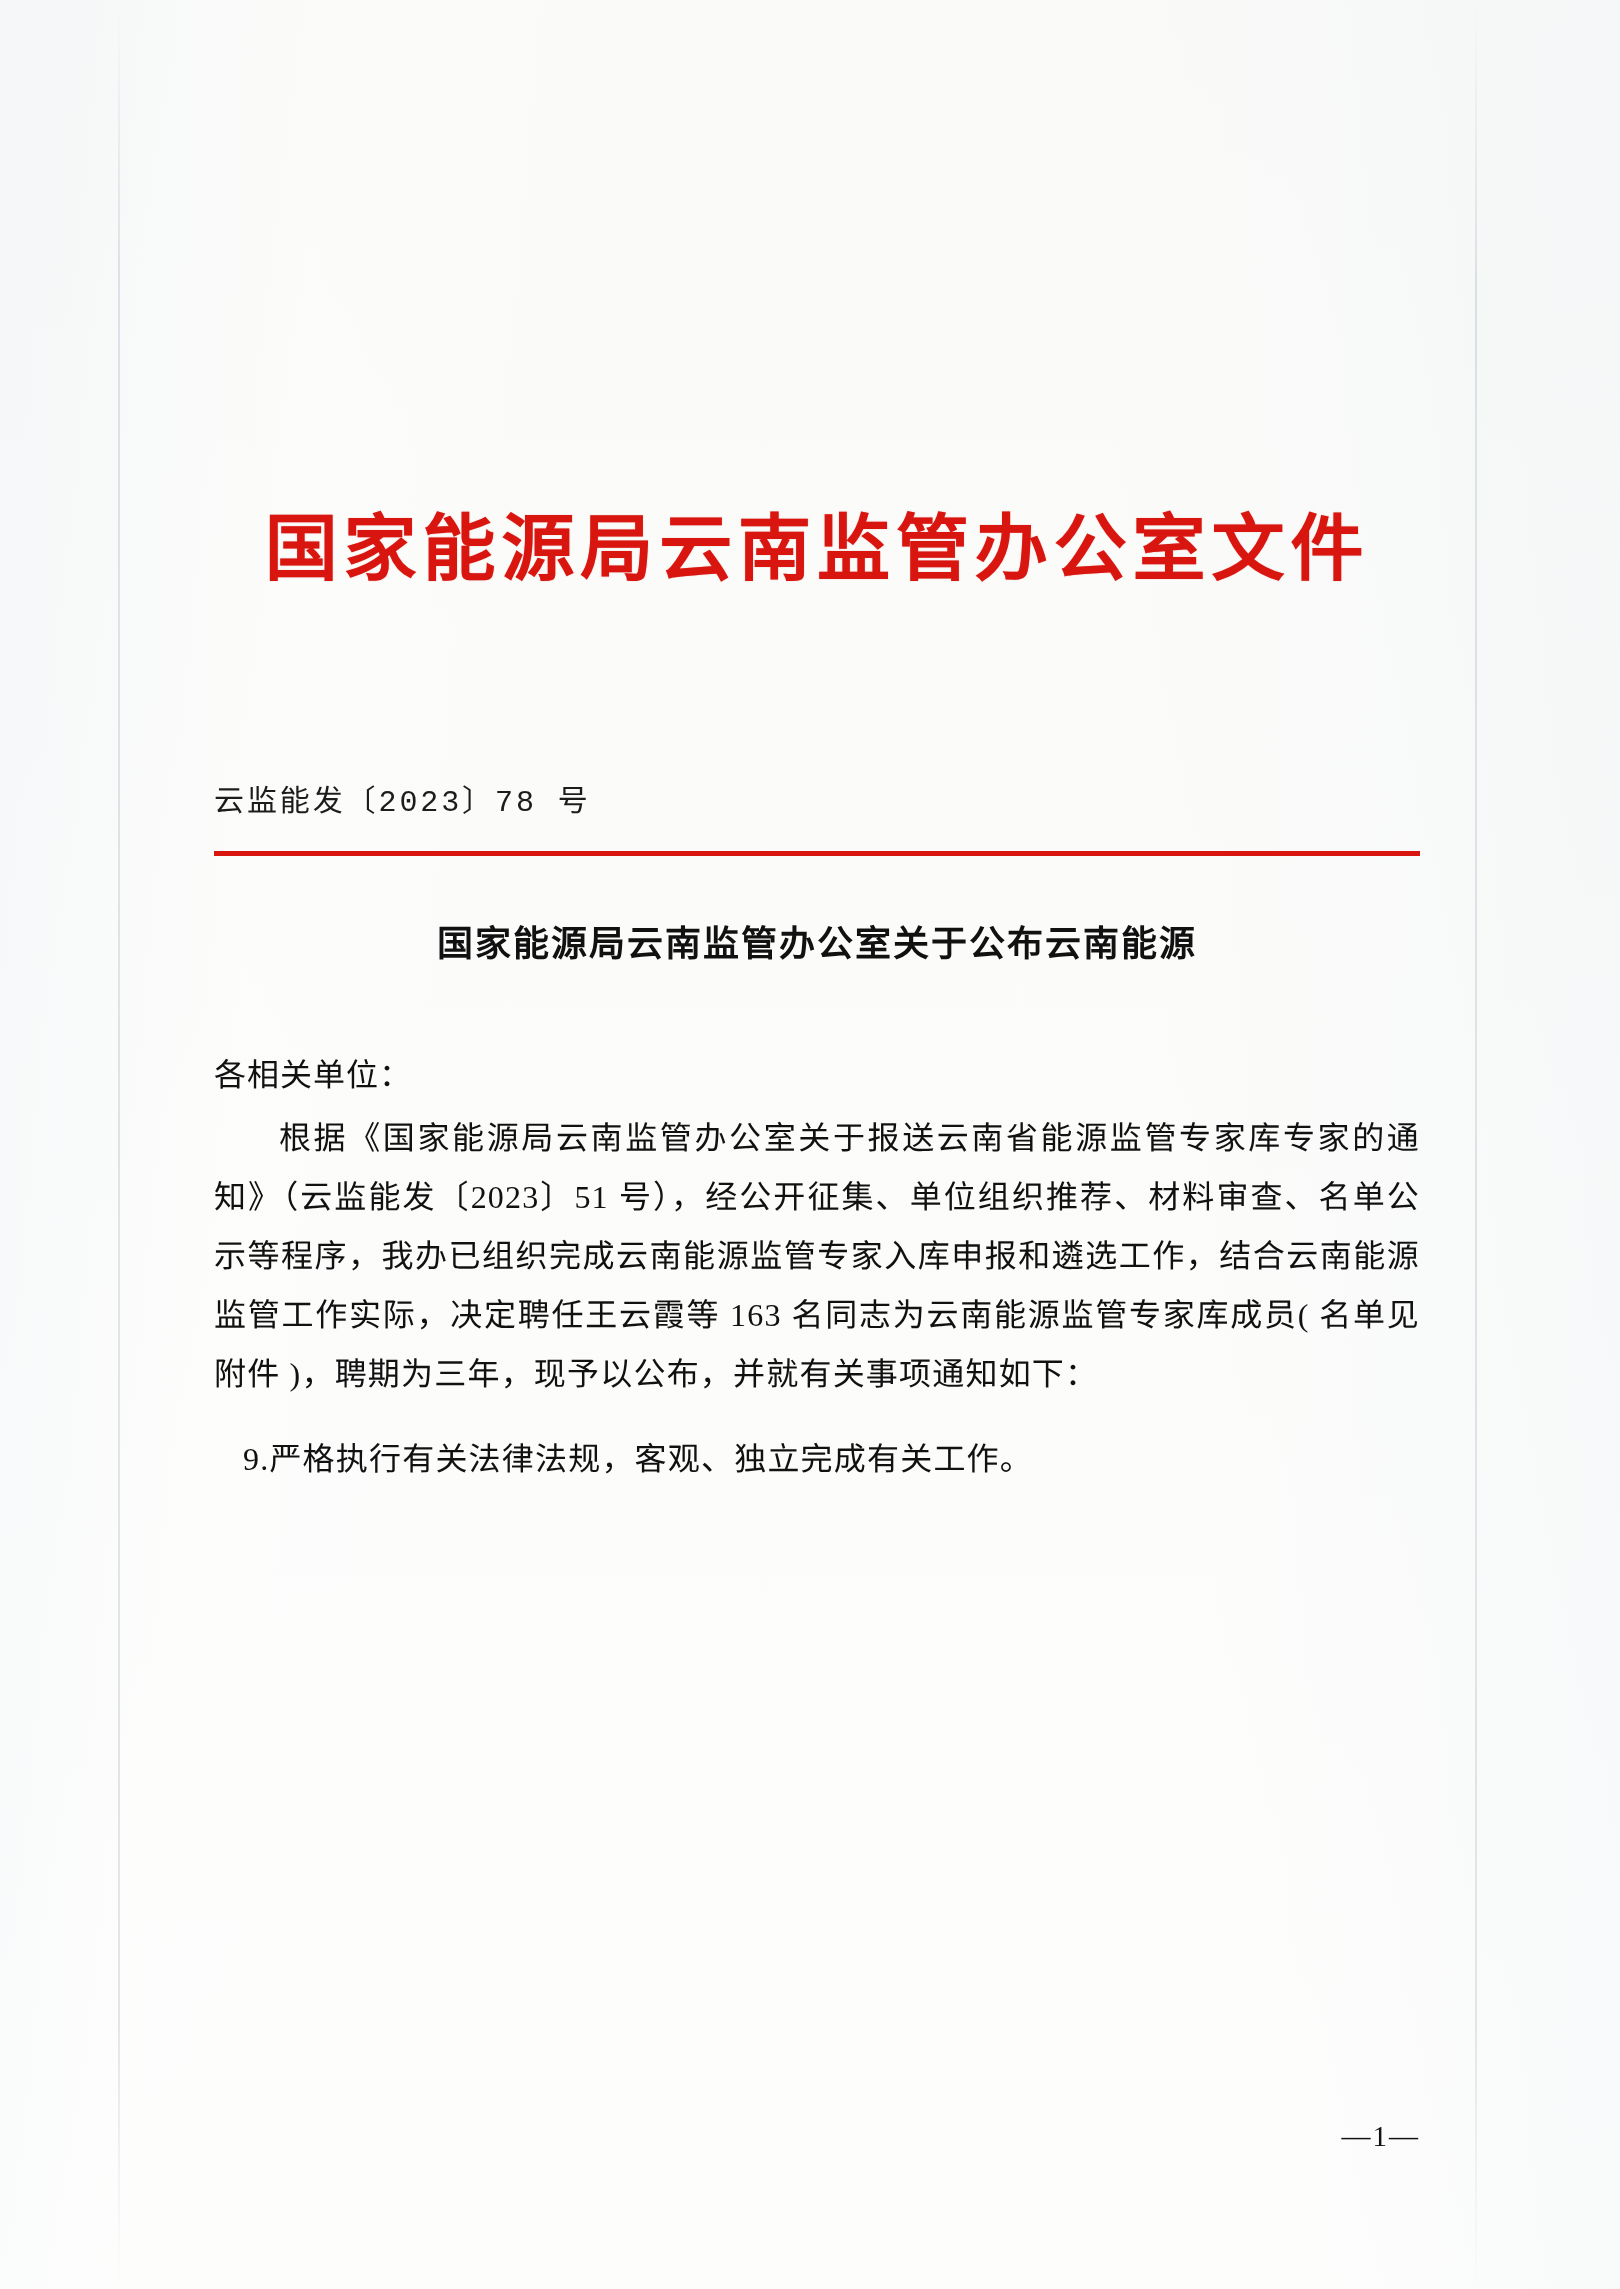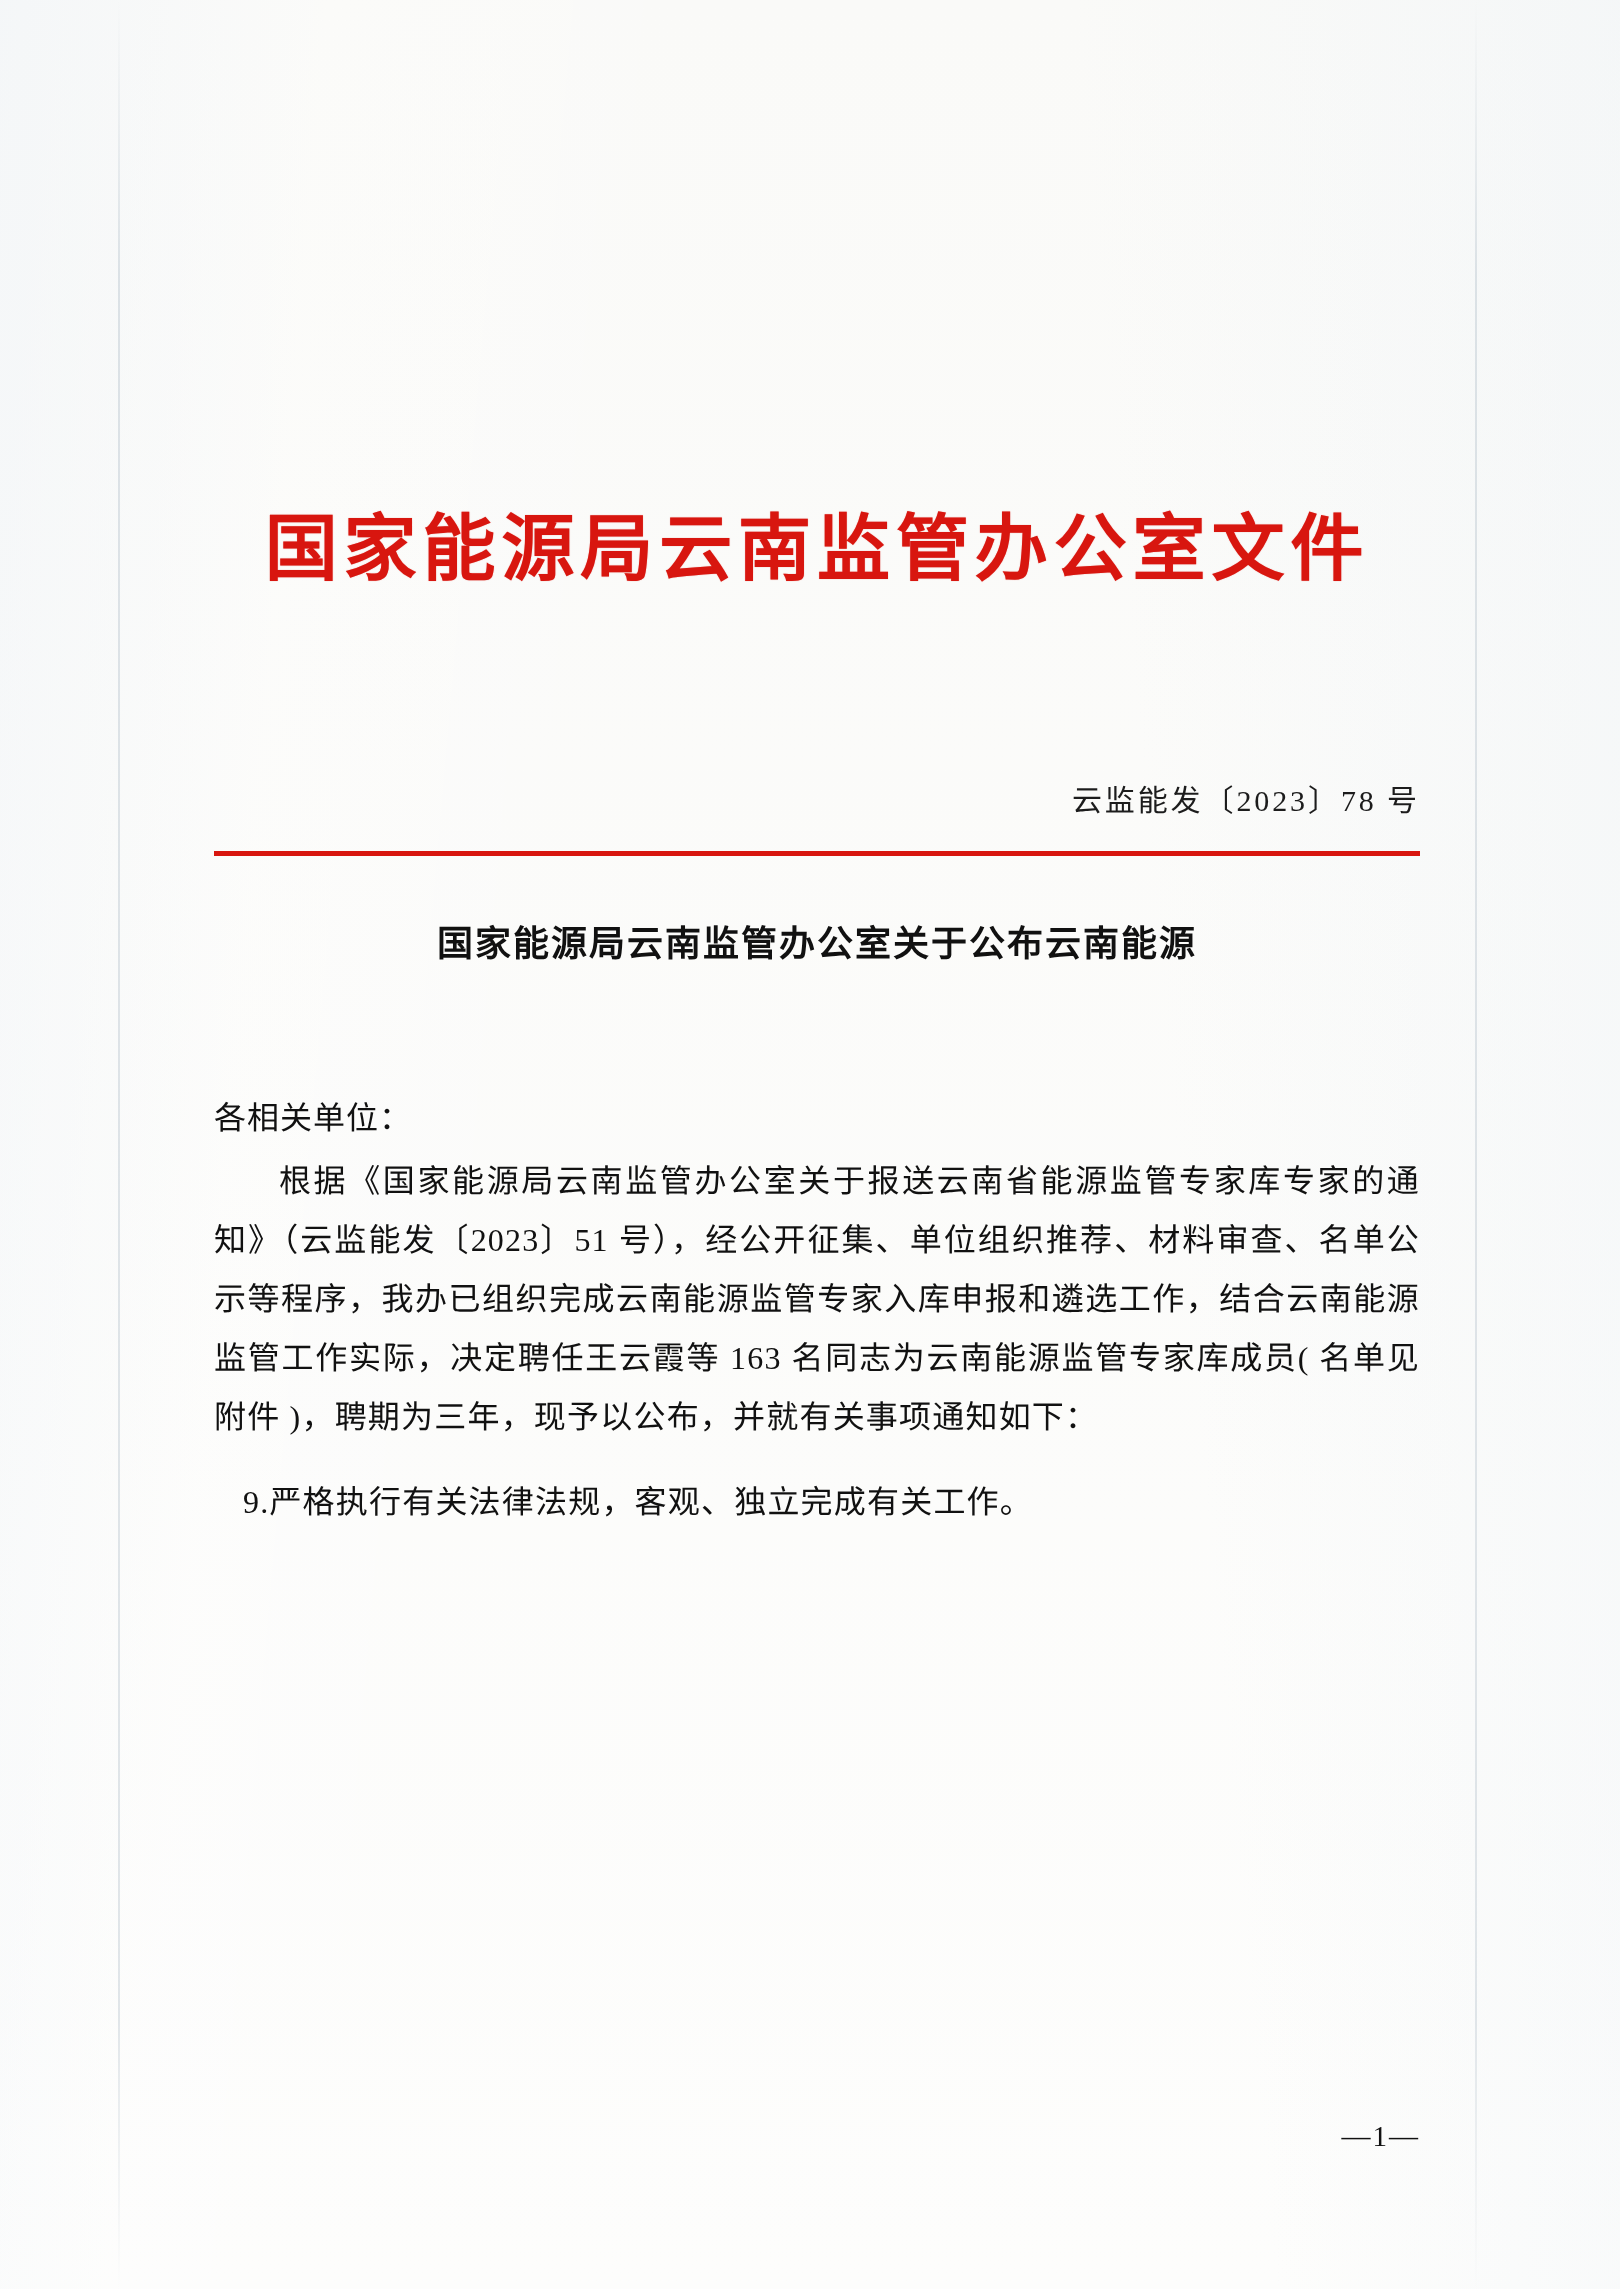--- a/index.html
+++ b/index.html
@@ -50,24 +50,25 @@
     font-family: "Liberation Serif", "DejaVu Serif", serif;
     font-weight: bold;
     font-size: 73px;
     letter-spacing: 5.9px;
     line-height: 1.1;
     text-shadow: 0 0 1px rgba(216,22,15,0.5);
     white-space: nowrap;
   }
   .doc-number {
     margin-top: 186px;
-    text-align: right;
+    text-align: left;
     font-size: 30px;
     letter-spacing: 2.9px;
     color: #1c1c1c;
+    font-family: Liberation Mono, monospace;
   }
   .red-rule {
     margin-top: 31px;
     height: 4.9px;
     background: #d8160f;
     width: 100%;
   }
   .subject {
     margin-top: 61px;
     text-align: center;
@@ -75,21 +76,21 @@
     font-weight: bold;
     line-height: 1.55;
     letter-spacing: 2px;
     color: #111111;
   }
   .subject .line {
     display: block;
     font-family: Liberation Serif, serif;
   }
   .salutation {
-    margin-top: 119px;
+    margin-top: 76px;
     font-size: 32px;
     letter-spacing: 1px;
     color: #111111;
   }
   .body-para {
     margin-top: 13.7px;
     font-size: 32px;
     line-height: 1.85;
     letter-spacing: 1.2px;
     text-align: justify;

